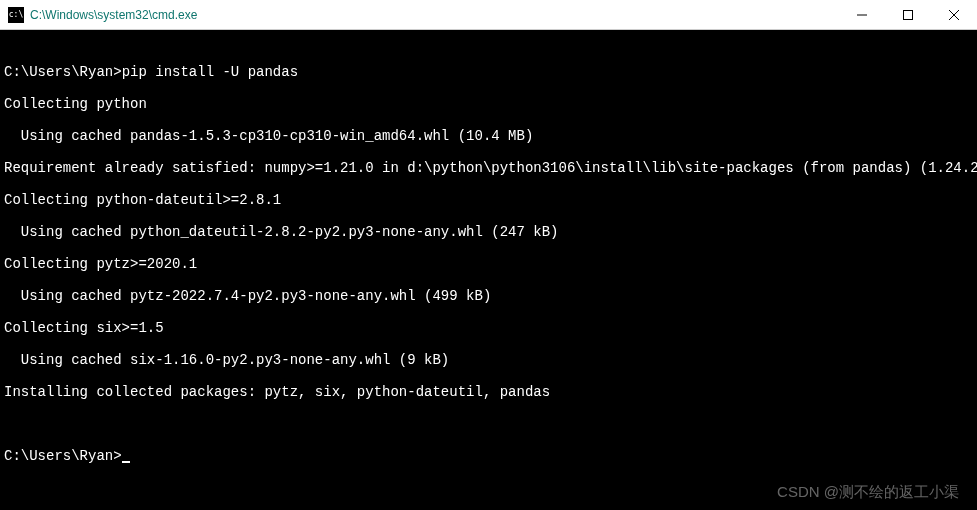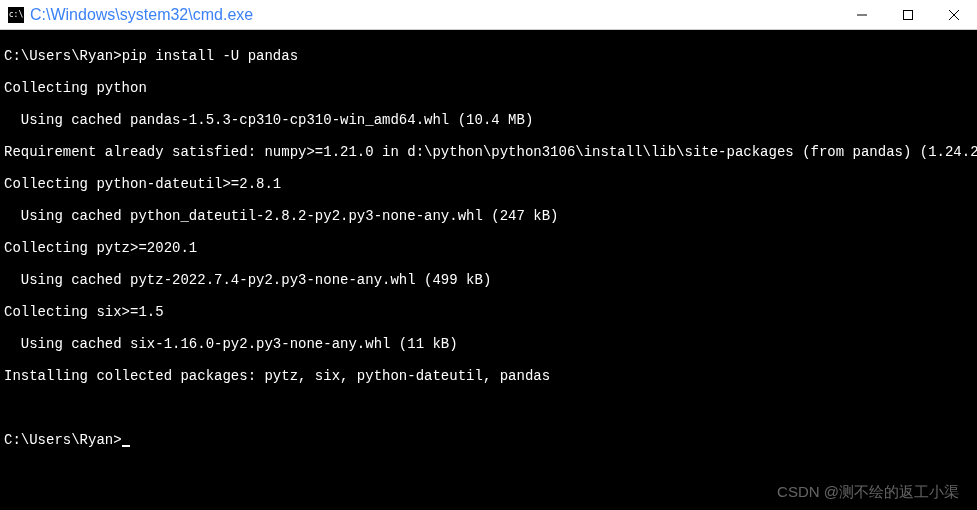--- a/index.html
+++ b/index.html
@@ -29,22 +29,22 @@
       margin-right: 6px;
       background: #000;
       display: flex;
       align-items: center;
       justify-content: center;
       font-size: 8px;
       color: #fff;
       font-family: Consolas, monospace;
     }
     .titlebar-title {
-      font-size: 16px;
-      color: #3b82f6;
+      font-size: 12px;
+      color: #0f766e;
       font-family: "Segoe UI", sans-serif;
       flex: 1;
     }
     .window-controls {
       display: flex;
       height: 100%;
     }
     .window-control {
       width: 46px;
       height: 100%;
@@ -57,21 +57,21 @@
     }
     .window-control svg {
       width: 10px;
       height: 10px;
     }
     .terminal {
       background: #000;
       color: #fff;
       font-size: 14px;
       line-height: 16px;
-      padding: 2px 0 0 4px;
+      padding: 18px 0 0 4px;
       font-family: "NSimSun", Consolas, "Courier New", monospace;
       white-space: pre;
       letter-spacing: 0;
     }
     .terminal-line {
       min-height: 16px;
     }
     .cursor {
       display: inline-block;
       width: 8px;
@@ -118,19 +118,19 @@
 <div class="terminal">
 <div class="terminal-line"><span>C:\Users\Ryan&gt;</span><span>pip install -U pandas</span></div>
 <div class="terminal-line">Collecting python</div>
 <div class="terminal-line">  Using cached pandas-1.5.3-cp310-cp310-win_amd64.whl (10.4 MB)</div>
 <div class="terminal-line">Requirement already satisfied: numpy&gt;=1.21.0 in d:\python\python3106\install\lib\site-packages (from pandas) (1.24.2)</div>
 <div class="terminal-line">Collecting python-dateutil&gt;=2.8.1</div>
 <div class="terminal-line">  Using cached python_dateutil-2.8.2-py2.py3-none-any.whl (247 kB)</div>
 <div class="terminal-line">Collecting pytz&gt;=2020.1</div>
 <div class="terminal-line">  Using cached pytz-2022.7.4-py2.py3-none-any.whl (499 kB)</div>
 <div class="terminal-line">Collecting six&gt;=1.5</div>
-<div class="terminal-line">  Using cached six-1.16.0-py2.py3-none-any.whl (11 kB)</div>
+<div class="terminal-line">  Using cached six-1.16.0-py2.py3-none-any.whl (9 kB)</div>
 <div class="terminal-line">Installing collected packages: pytz, six, python-dateutil, pandas</div>
 <div class="terminal-line"> </div>
 <div class="terminal-line"><span>C:\Users\Ryan&gt;</span><span class="cursor"></span></div>
 </div>
 
 <div class="watermark">CSDN @测不绘的返工小渠</div>
 
 </body></html>

